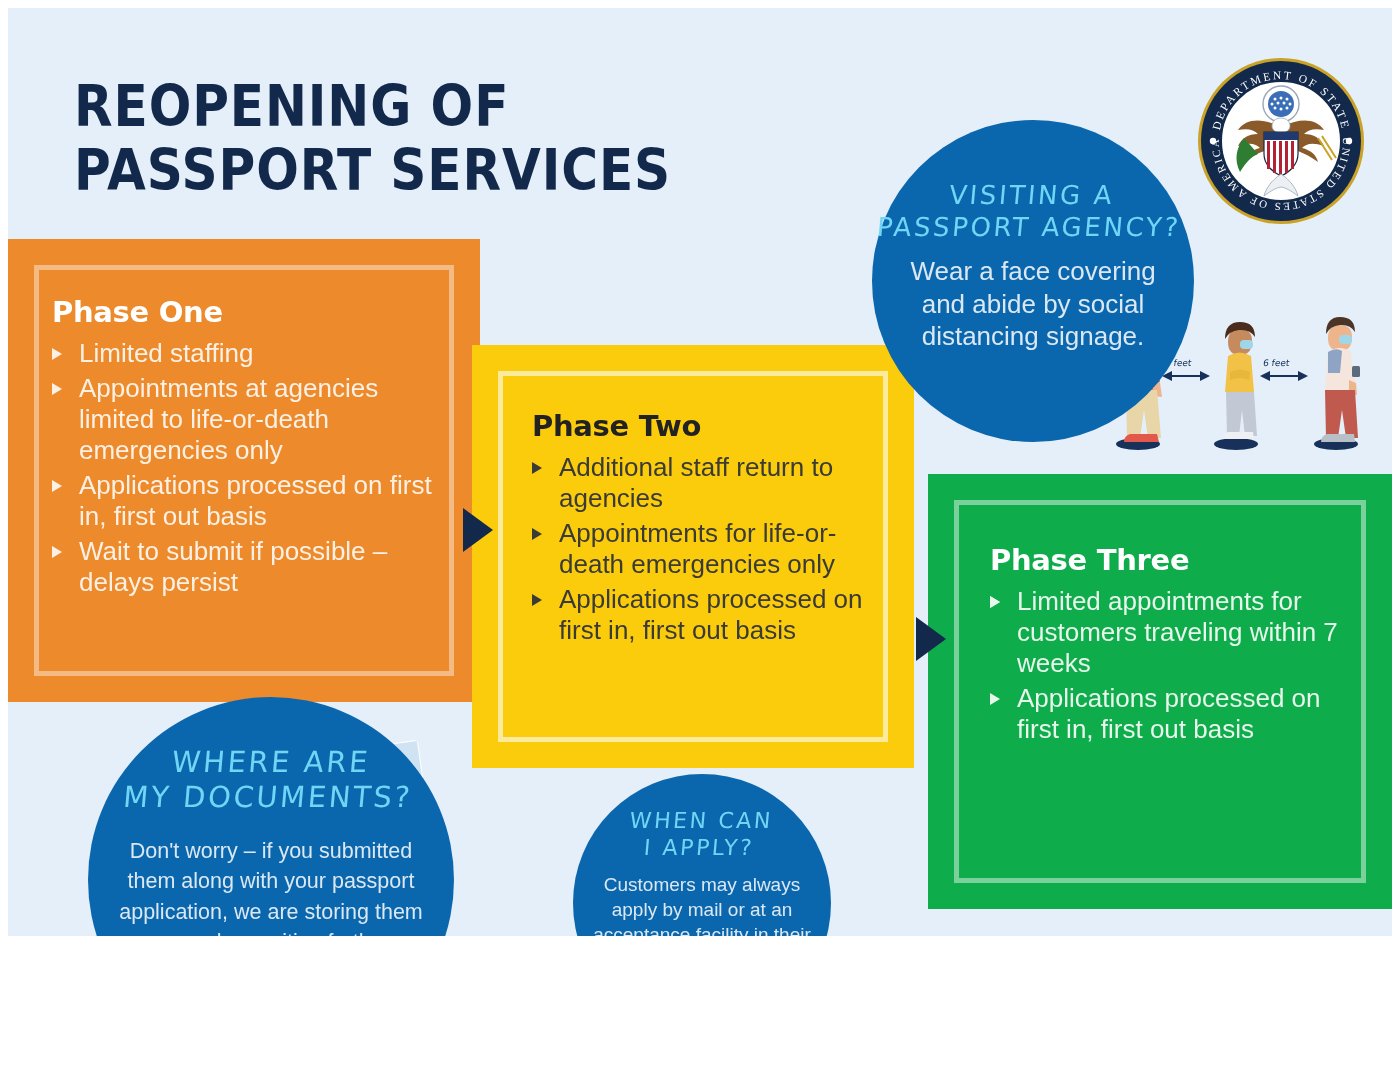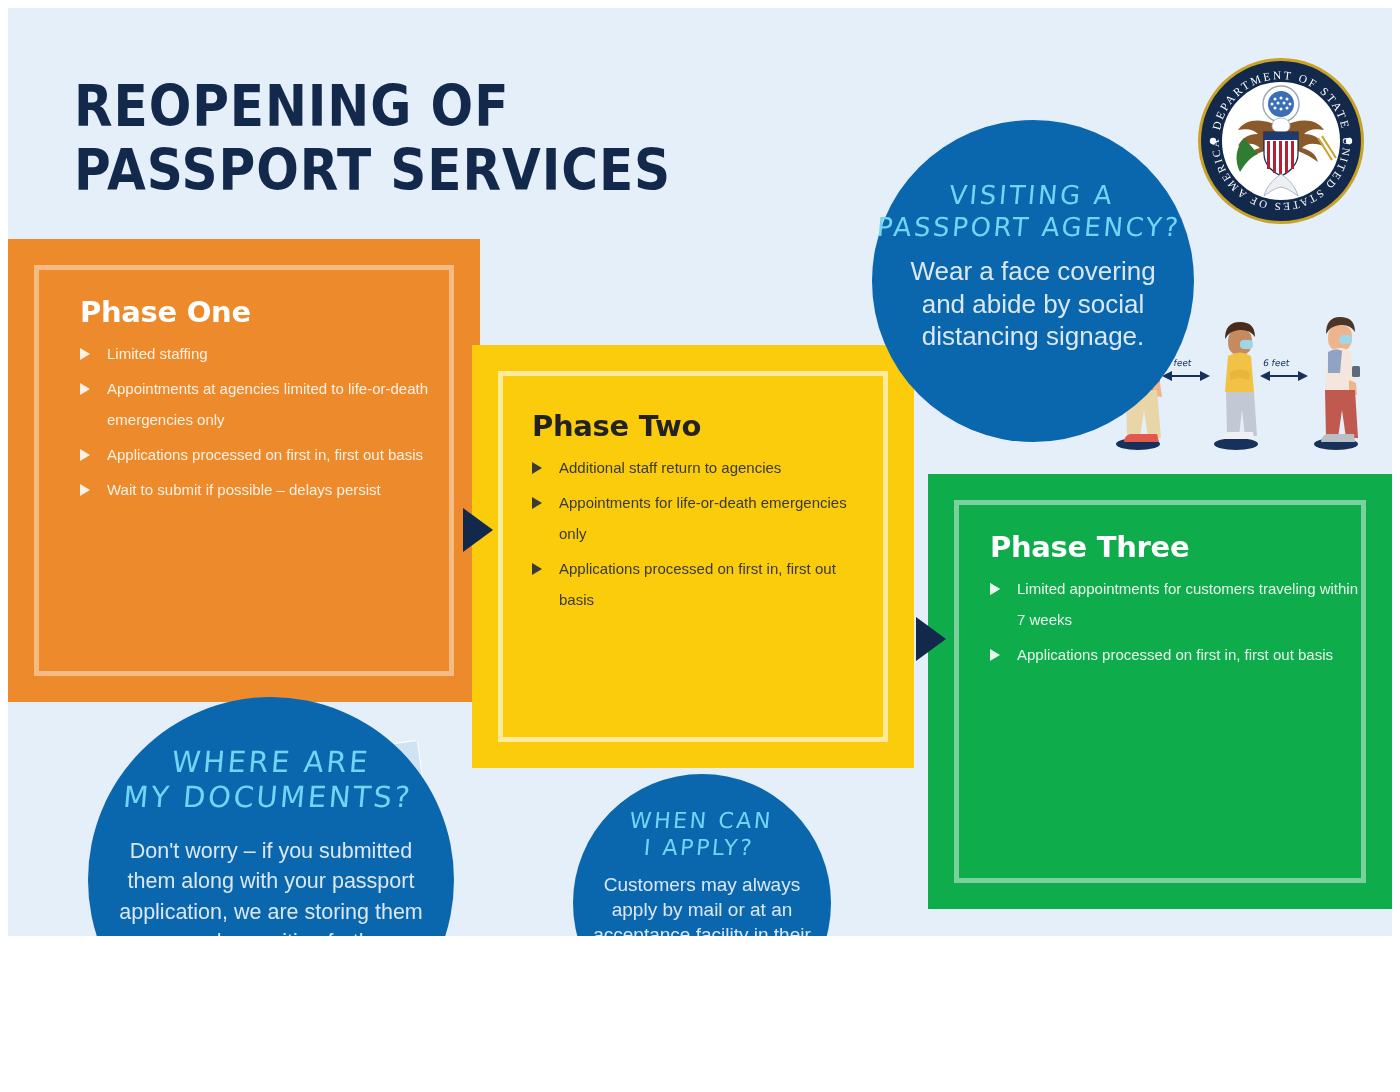--- a/index.html
+++ b/index.html
@@ -35,33 +35,33 @@
 
   
   #seal { position: absolute; left: 1188px; top: 48px; width: 170px; height: 170px; }
 
   
   .panel { position: absolute; }
   .panel .frame {
     position: absolute; inset: 26px;
     border: 5px solid rgba(255,255,255,0.45);
   }
-  .panel .content { position: absolute; left: 72px; top: 56px; right: 40px; }
+  .panel .content { position: absolute; left: 44px; top: 56px; right: 40px; }
   .phase-title {
     font-family: "DejaVu Sans", sans-serif;
     font-weight: bold;
     font-size: 29px;
     letter-spacing: -0.3px;
     margin-bottom: 9px;
   }
   ul.bullets { list-style: none; }
   ul.bullets li {
     position: relative;
     padding-left: 27px;
-    font-size: 15px;
+    font-size: 26px;
     line-height: 31px;
     margin-bottom: 4px;
   }
   ul.bullets li .tri {
     position: absolute; left: 0; top: 10px;
     width: 0; height: 0;
     border-top: 6px solid transparent;
     border-bottom: 6px solid transparent;
   }
 
@@ -75,21 +75,21 @@
   
   #panel-two { left: 464px; top: 337px; width: 442px; height: 423px; background: #fbcc0c; }
   #panel-two .phase-title { color: #222222; }
   #panel-two ul.bullets li { color: #3a3a36; }
   #panel-two ul.bullets li .tri { border-left: 10px solid #3a3a36; }
   #panel-two .frame { border-color: rgba(255,255,255,0.60); }
   #panel-two .content { left: 60px; top: 64px; }
 
   
   #panel-three { left: 920px; top: 466px; width: 464px; height: 435px; background: #0fac4c; }
-  #panel-three .phase-title { color: #ffffff; }
+  #panel-three .phase-title { color: #ffffff; margin-top: 13px; }
   #panel-three ul.bullets li { color: #e7f7ec; }
   #panel-three ul.bullets li .tri { border-left: 10px solid #e7f7ec; }
   #panel-three .frame { border-color: rgba(255,255,255,0.45); }
   #panel-three .content { left: 62px; top: 56px; right: 24px; }
 
   
   .arrow {
     position: absolute;
     width: 0; height: 0;
     border-top: 22px solid transparent;

